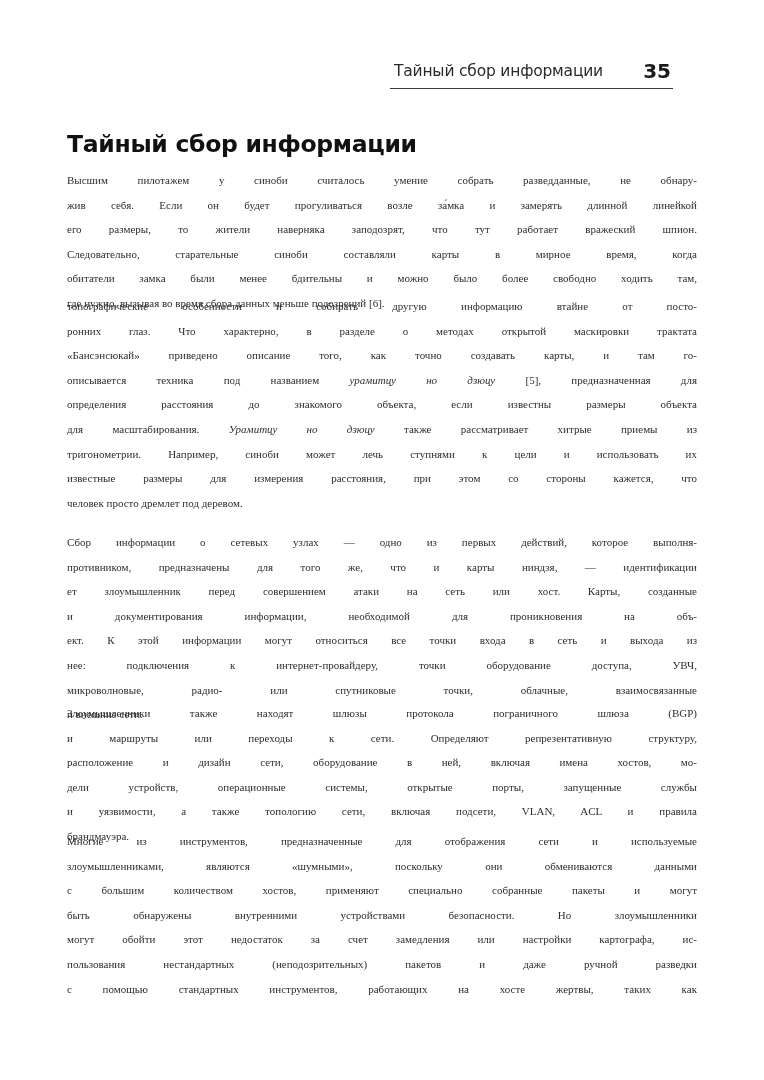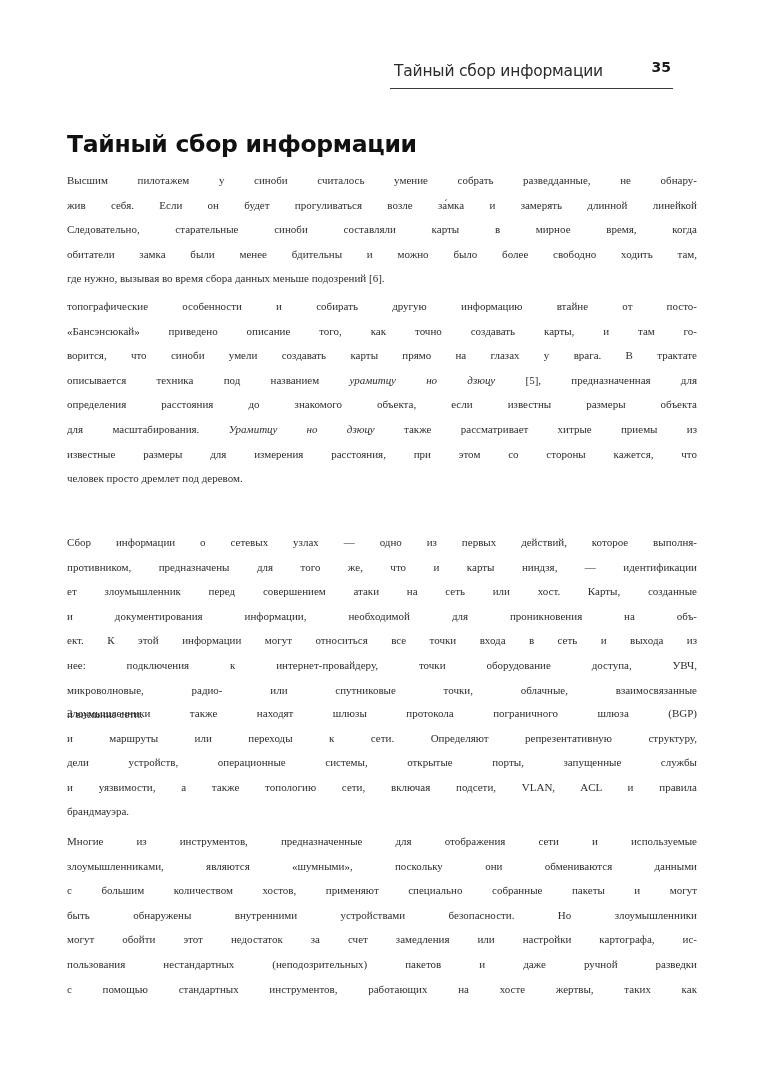--- a/index.html
+++ b/index.html
@@ -10,21 +10,21 @@
   .running-head {
     position: absolute; left: 390px; top: 58px; width: 283px; height: 30px;
     border-bottom: 1.5px solid #3a3a3a;
   }
   .rh-title {
     position: absolute; right: 70px; top: 4px;
     font-family: "DejaVu Sans", sans-serif; font-size: 15.5px; color: #2a2a2a; letter-spacing: -0.2px;
   }
   .rh-page {
     position: absolute; right: 2px; top: 1px;
-    font-family: "DejaVu Sans", sans-serif; font-weight: bold; font-size: 14px; color: #1a1a1a;
+    font-family: "DejaVu Sans", sans-serif; font-weight: bold; font-size: 20px; color: #1a1a1a;
   }
   .title {
     position: absolute; left: 67px; top: 130px;
     font-family: "DejaVu Sans", sans-serif; font-weight: bold; font-size: 23.5px; color: #111;
     letter-spacing: -0.3px; margin: 0;
   }
   .body {
     position: absolute; left: 67px; width: 630px;
     font-family: "Liberation Serif", "DejaVu Serif", serif; font-size: 11px; color: #2e2e2e;
   }
@@ -46,47 +46,50 @@
 <div class="running-head">
   <span class="rh-title">Тайный сбор информации</span>
   <span class="rh-page">35</span>
 </div>
 
 <h1 class="title">Тайный сбор информации</h1>
 
 <div class="body" id="p1">
     <span class="ln">Высшим пилотажем у синоби считалось умение собрать разведданные, не обнару-</span>
     <span class="ln">жив себя. Если он будет прогуливаться возле за́мка и замерять длинной линейкой</span>
+    <span class="ln">его размеры, то жители наверняка заподозрят, что тут работает вражеский шпион.</span>
     <span class="ln">Следовательно, старательные синоби составляли карты в мирное время, когда</span>
     <span class="ln">обитатели замка были менее бдительны и можно было более свободно ходить там,</span>
     <span class="ln last">где нужно, вызывая во время сбора данных меньше подозрений [6].</span>
   </div>
 <div class="body" id="p2">
     <span class="ln">топографические особенности и собирать другую информацию втайне от посто-</span>
+    <span class="ln">ронних глаз. Что характерно, в разделе о методах открытой маскировки трактата</span>
     <span class="ln">«Бансэнсюкай» приведено описание того, как точно создавать карты, и там го-</span>
-    <span class="ln">ворится, что синоби умели создавать карты прямо на глазах у врага. В трактате</span>
     <span class="ln">описывается техника под названием <em>урамитцу но дзюцу</em> [5], предназначенная для</span>
     <span class="ln">определения расстояния до знакомого объекта, если известны размеры объекта</span>
     <span class="ln">для масштабирования. <em>Урамитцу но дзюцу</em> также рассматривает хитрые приемы из</span>
+    <span class="ln">тригонометрии. Например, синоби может лечь ступнями к цели и использовать их</span>
     <span class="ln">известные размеры для измерения расстояния, при этом со стороны кажется, что</span>
     <span class="ln last">человек просто дремлет под деревом.</span>
   </div>
 <div class="body" id="p3">
     <span class="ln">Сбор информации о сетевых узлах — одно из первых действий, которое выполня-</span>
     <span class="ln">противником, предназначены для того же, что и карты ниндзя, — идентификации</span>
     <span class="ln">ет злоумышленник перед совершением атаки на сеть или хост. Карты, созданные</span>
     <span class="ln">и документирования информации, необходимой для проникновения на объ-</span>
     <span class="ln">ект. К этой информации могут относиться все точки входа в сеть и выхода из</span>
     <span class="ln">нее: подключения к интернет-провайдеру, точки оборудование доступа, УВЧ,</span>
     <span class="ln">микроволновые, радио- или спутниковые точки, облачные, взаимосвязанные</span>
     <span class="ln last">и внешние сети.</span>
   </div>
 <div class="body" id="p4">
     <span class="ln">Злоумышленники также находят шлюзы протокола пограничного шлюза (BGP)</span>
     <span class="ln">и маршруты или переходы к сети. Определяют репрезентативную структуру,</span>
+    <span class="ln">расположение и дизайн сети, оборудование в ней, включая имена хостов, мо-</span>
     <span class="ln">дели устройств, операционные системы, открытые порты, запущенные службы</span>
     <span class="ln">и уязвимости, а также топологию сети, включая подсети, VLAN, ACL и правила</span>
     <span class="ln last">брандмауэра.</span>
   </div>
 <div class="body" id="p5">
     <span class="ln">Многие из инструментов, предназначенные для отображения сети и используемые</span>
     <span class="ln">злоумышленниками, являются «шумными», поскольку они обмениваются данными</span>
     <span class="ln">с большим количеством хостов, применяют специально собранные пакеты и могут</span>
     <span class="ln">быть обнаружены внутренними устройствами безопасности. Но злоумышленники</span>
     <span class="ln">могут обойти этот недостаток за счет замедления или настройки картографа, ис-</span>

